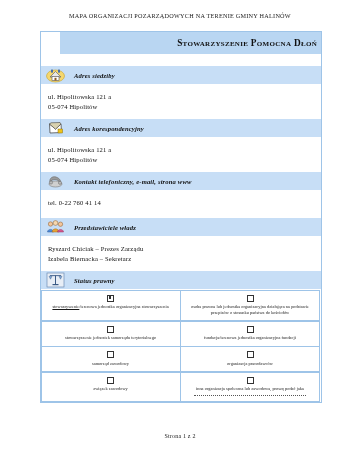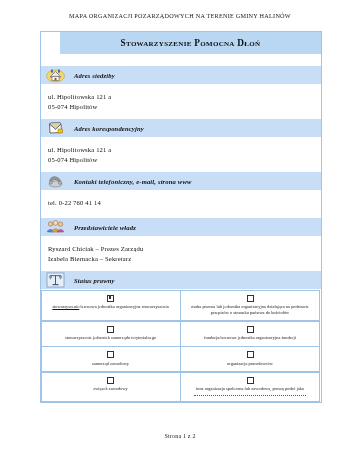--- a/index.html
+++ b/index.html
@@ -35,21 +35,21 @@
     position: absolute;
     left: 40px;
     top: 31px;
     width: 282px;
     border: 1px solid #9ec4e8;
     box-sizing: border-box;
     background: #ffffff;
   }
   .org-header {
     background: #b9d6f2;
-    text-align: center;
+    text-align: right;
     padding: 6px 4px 6px 4px;
     font-family: "Liberation Serif", serif;
     font-weight: bold;
     font-size: 9.3px;
     font-variant: small-caps;
     letter-spacing: 0.3px;
     color: #111111;
     border-bottom: 1px solid #ffffff;
     margin-left: 19px;
   }

